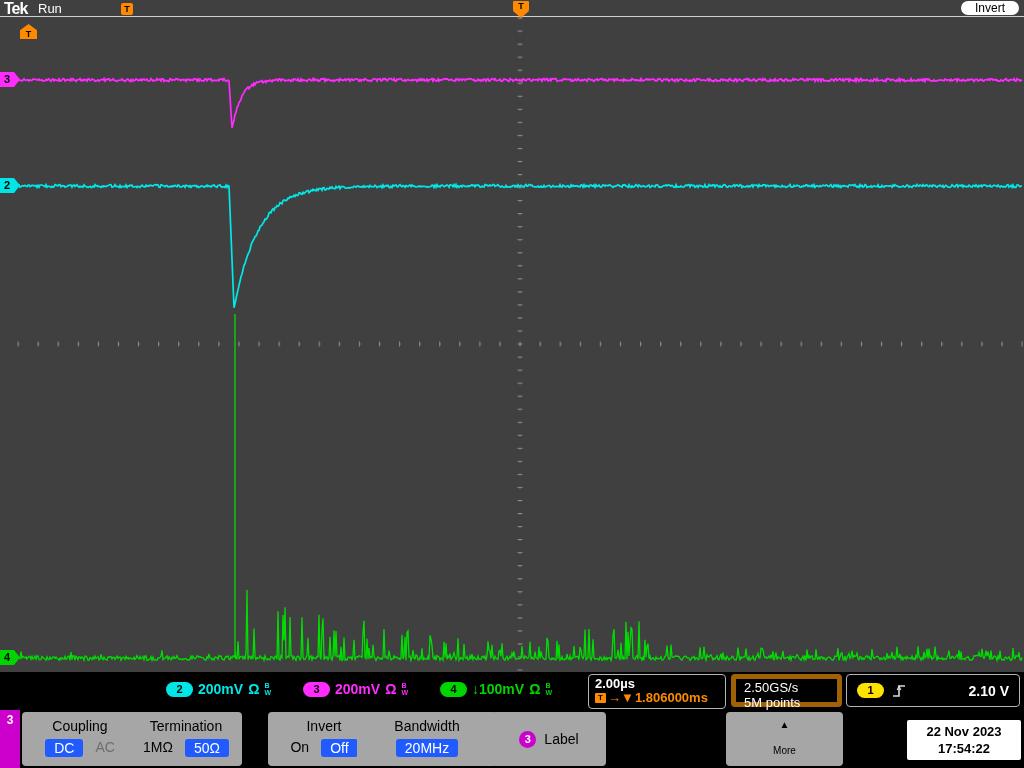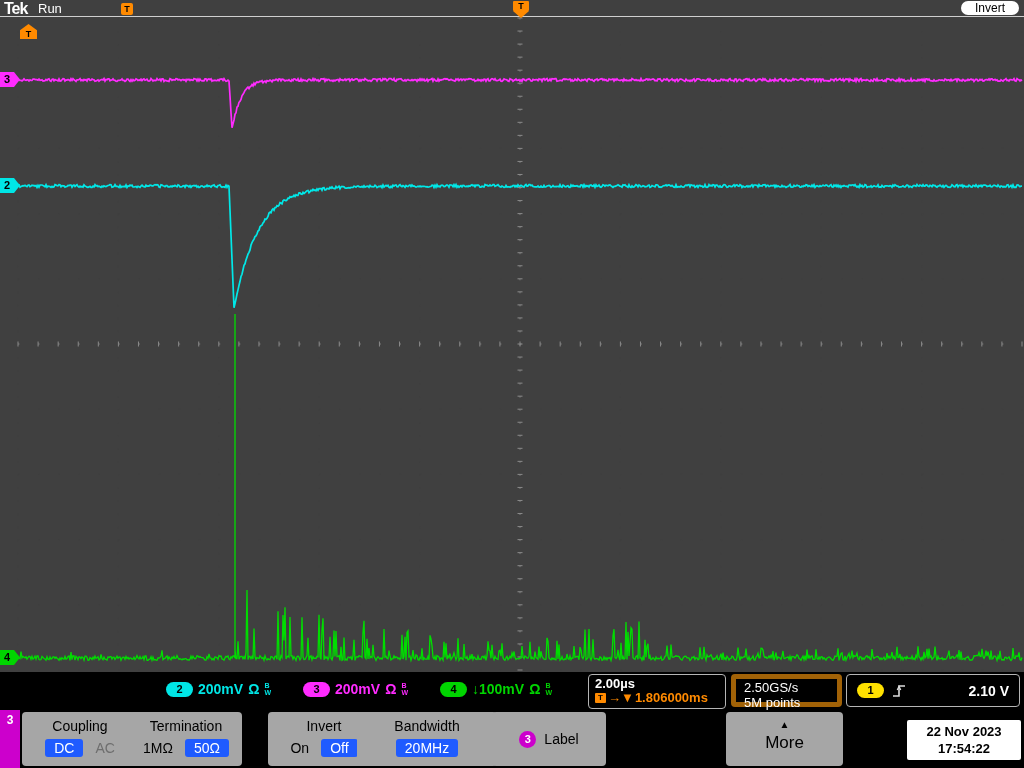--- a/index.html
+++ b/index.html
@@ -58,35 +58,35 @@
            border-radius:4px;box-sizing:border-box;display:flex;align-items:center;gap:8px;padding:0 10px;}
   .trig-level-val{color:#fff;font-size:14px;font-weight:bold;margin-left:auto;}
 
   
   .menu{position:absolute;left:0;top:710px;width:1024px;height:58px;background:#000;}
   .ch-tab{position:absolute;left:0;top:0;width:20px;height:58px;background:#cc00cc;color:#fff;
            font-size:12px;font-weight:bold;text-align:center;padding-top:3px;box-sizing:border-box;}
   .menu-btn{position:absolute;top:2px;height:54px;background:#a6a6a6;border-radius:4px;
            box-sizing:border-box;text-align:center;color:#000;cursor:pointer;}
   .menu-btn .title{font-size:14px;padding-top:6px;}
-  .menu-btn .opts{display:flex;justify-content:center;align-items:center;gap:12px;margin-top:5px;font-size:14px;}
+  .menu-btn .opts{display:flex;justify-content:center;align-items:flex-start;gap:12px;margin-top:5px;font-size:14px;}
   .opt-sel{background:#1f5bff;color:#fff;padding:1px 9px;border-radius:3px;}
   .opt-dim{color:#6e6e6e;}
   .opt-plain{color:#000;}
   .btn-coupling{left:22px;width:116px;}
   .btn-term{left:130px;width:112px;}
   .btn-invert{left:256px;width:112px;margin-left:12px;}
   .btn-bw{left:357px;width:140px;}
   .btn-label{left:492px;width:114px;display:flex;align-items:center;justify-content:center;gap:8px;}
   .ch-circle{width:17px;height:17px;border-radius:50%;background:#cc00cc;color:#fff;font-size:11px;
            font-weight:bold;line-height:17px;text-align:center;}
   .btn-label .lbl{font-size:14px;}
   .btn-more{left:726px;width:117px;}
   .btn-more .arrow{font-size:10px;padding-top:8px;line-height:10px;}
-  .btn-more .txt{font-size:17px;margin-top:3px;}
+  .btn-more .txt{font-size:10px;margin-top:15px;}
   .datetime{position:absolute;left:907px;top:10px;width:114px;height:40px;background:#fff;color:#000;
            border-radius:2px;font-size:13px;font-weight:bold;text-align:center;padding-top:3px;
            box-sizing:border-box;line-height:17px;}
 </style>
 </head>
 <body>
 
 <div class="screen">
 
   <svg id="scope-svg" width="1024" height="768">

